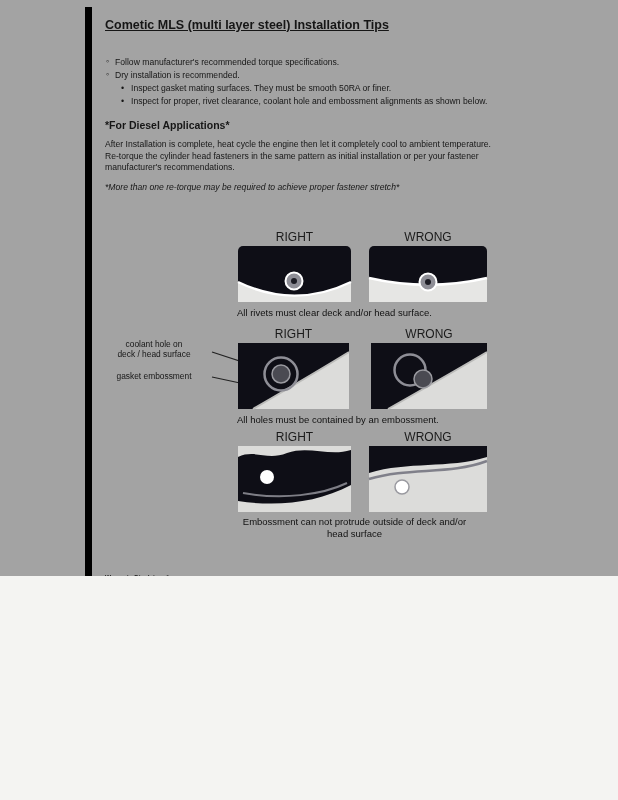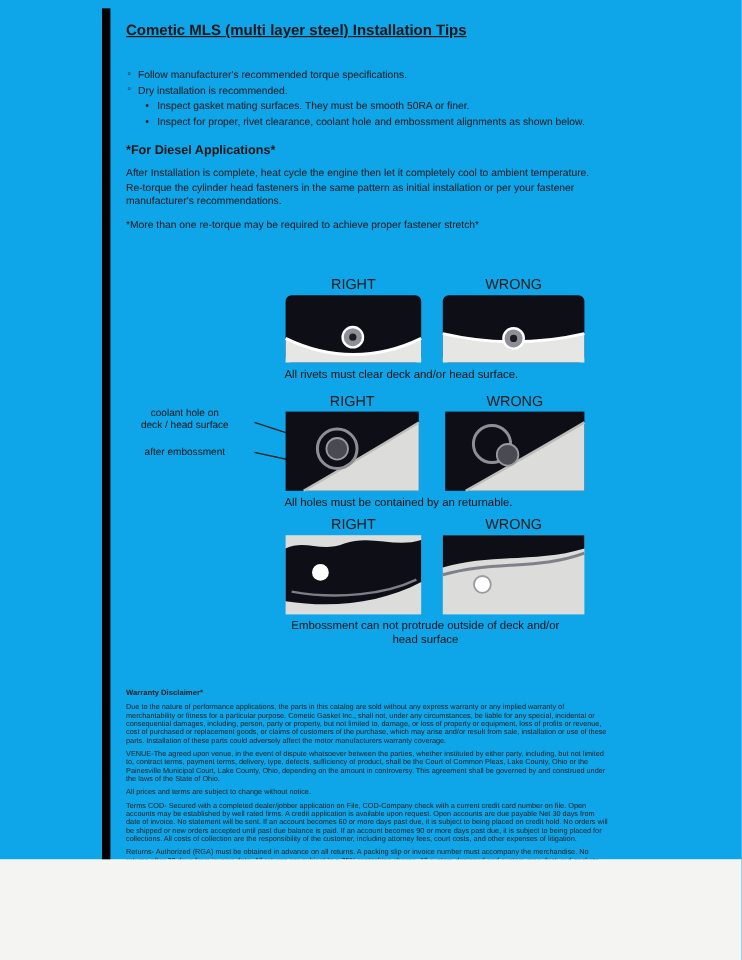--- a/index.html
+++ b/index.html
@@ -1,29 +1,29 @@
 <!DOCTYPE html>
 <html><head>
 <meta charset="utf-8">
 <style>
   html,body{margin:0;padding:0;}
   body{width:618px;height:800px;background:#f4f4f2;font-family:"Liberation Sans",sans-serif;color:#161616;}
-  .page{position:relative;width:618px;height:716px;background:#0ea5e9;overflow:hidden;}
+  .page{position:relative;width:618px;height:576px;background:#a3a3a3;overflow:hidden;}
   .edge-bar{position:absolute;left:85px;top:7px;width:7px;height:787px;background:#000;}
 
   .content{position:absolute;left:105px;top:18px;width:406px;}
   .title{font-size:12.5px;font-weight:bold;text-decoration:underline;margin:0 0 9px 0;}
   .tips{font-size:8.6px;line-height:13px;margin-top:24px;}
   .tip{position:relative;padding-left:10px;}
   .tip::before{content:"◦";position:absolute;left:1px;top:-1px;font-size:9px;}
   .subtip{position:relative;padding-left:26px;}
   .subtip::before{content:"•";position:absolute;left:16px;top:0;font-size:9px;}
   .diesel-heading{font-size:10.5px;font-weight:bold;margin-top:11px;}
   .para{font-size:8.6px;line-height:11.5px;margin-top:8px;width:402px;}
-  .note{font-size:8.6px;line-height:11.5px;margin-top:8px;}
+  .note{font-size:8.6px;line-height:11.5px;margin-top:8px;font-style:italic;}
 
   .dg-label{position:absolute;font-size:12px;text-align:center;color:#1a1a1a;}
   .dg-fig{position:absolute;}
   .dg-fig svg{display:block;}
   .dg-cap{position:absolute;font-size:9.5px;line-height:11.5px;color:#111;}
   .callout{position:absolute;font-size:8.4px;line-height:10px;text-align:center;white-space:pre-line;width:108px;}
   .callout-lines{position:absolute;}
 
   .legal{position:absolute;left:105px;top:574px;width:402px;font-size:6.1px;line-height:7px;color:#222;}
   .legal-heading{font-weight:bold;font-size:6.4px;margin-bottom:5px;}
@@ -67,21 +67,21 @@
       <path d="M1,57 L1,33 C40,42 80,42 119,33 L119,57 Z" fill="#e6e6e4"></path>
       <path d="M1,33 C40,42 80,42 119,33" fill="none" stroke="#ffffff" stroke-width="2.5"></path>
       <circle cx="60" cy="37" r="8.5" fill="#8e8e96" stroke="#ffffff" stroke-width="2"></circle>
       <circle cx="60" cy="37" r="3" fill="#1c1c24"></circle>
     </svg>
   </div>
   <div class="dg-cap" style="left:237px;top:307px;text-align:center;">All rivets must clear deck and/or head surface.</div>
 
   <div class="callout" style="left:100px;top:339px;">coolant hole on
 deck / head surface</div>
-  <div class="callout" style="left:100px;top:371px;">after embossment</div>
+  <div class="callout" style="left:100px;top:371px;">gasket embossment</div>
   <svg class="callout-lines" style="left:210px;top:346px;" width="58" height="44" viewBox="0 0 58 44">
     <line x1="2" y1="6" x2="48" y2="21" stroke="#222" stroke-width="1.2"></line>
     <polygon points="53,23 45.2,22.8 47.3,18.2" fill="#222"></polygon>
     <line x1="2" y1="31" x2="44" y2="40" stroke="#222" stroke-width="1.2"></line>
   </svg>
   <div class="dg-label" style="left:237px;top:327px;width:113px;">RIGHT</div>
   <div class="dg-label" style="left:370px;top:327px;width:118px;">WRONG</div>
   <div class="dg-fig" style="left:237px;top:342px;">
     <svg width="113" height="68" viewBox="0 0 113 68">
       <rect x="1" y="1" width="111" height="66" fill="#0e0e16"></rect>
@@ -93,21 +93,21 @@
   </div>
   <div class="dg-fig" style="left:370px;top:342px;">
     <svg width="118" height="68" viewBox="0 0 118 68">
       <rect x="1" y="1" width="116" height="66" fill="#0e0e16"></rect>
       <path d="M117,67 L117,10 C90,26 55,46 18,67 Z" fill="#dcdcda"></path>
       <path d="M117,10 C90,26 55,46 18,67" fill="none" stroke="#bcbcba" stroke-width="2"></path>
       <circle cx="40" cy="28" r="15.5" fill="none" stroke="#8e8e96" stroke-width="2.5"></circle>
       <circle cx="53" cy="37" r="9" fill="#4a4a52" stroke="#9a9aa0" stroke-width="1.5"></circle>
     </svg>
   </div>
-  <div class="dg-cap" style="left:237px;top:414px;">All holes must be contained by an returnable.</div>
+  <div class="dg-cap" style="left:237px;top:414px;">All holes must be contained by an embossment.</div>
 
   <div class="dg-label" style="left:237px;top:430px;width:115px;">RIGHT</div>
   <div class="dg-label" style="left:368px;top:430px;width:120px;">WRONG</div>
   <div class="dg-fig" style="left:237px;top:445px;">
     <svg width="115" height="68" viewBox="0 0 115 68">
       <rect x="1" y="1" width="113" height="66" fill="#dcdcda"></rect>
       <path d="M1,12 C18,4 30,16 50,8 C72,0 92,12 114,5 L114,40 C80,58 40,62 1,56 Z" fill="#0e0e16"></path>
       <circle cx="30" cy="32" r="7" fill="#ffffff"></circle>
       <path d="M6,48 C45,55 85,50 110,38" fill="none" stroke="#7e7e86" stroke-width="2"></path>
     </svg>

